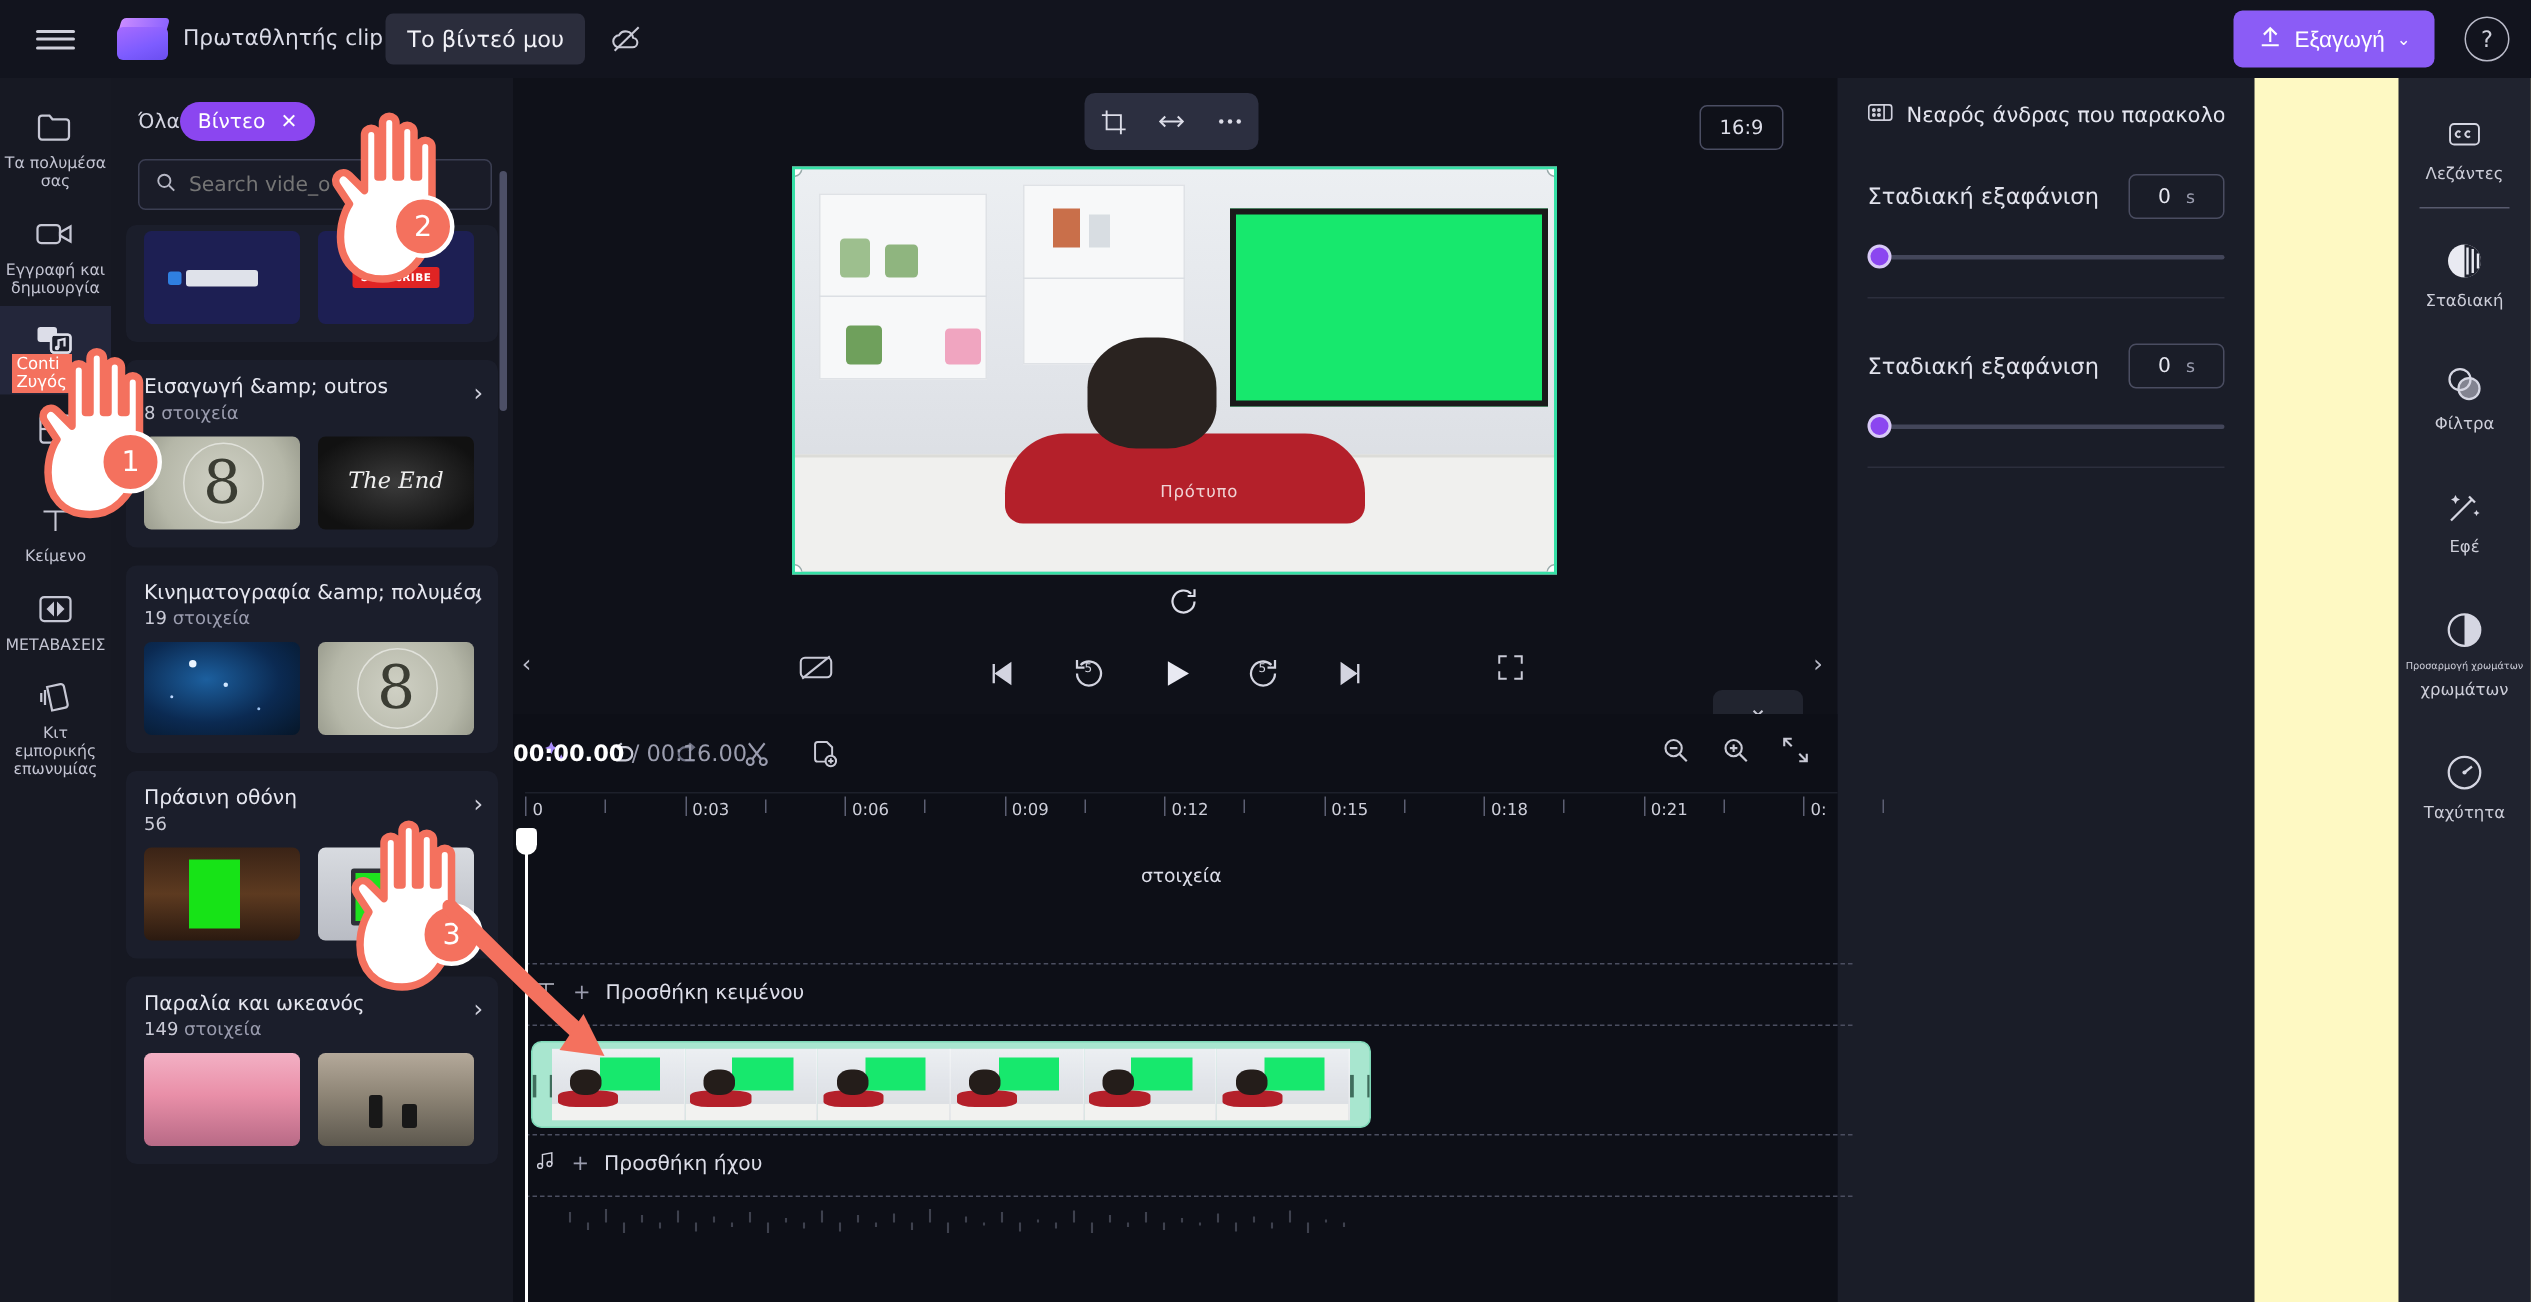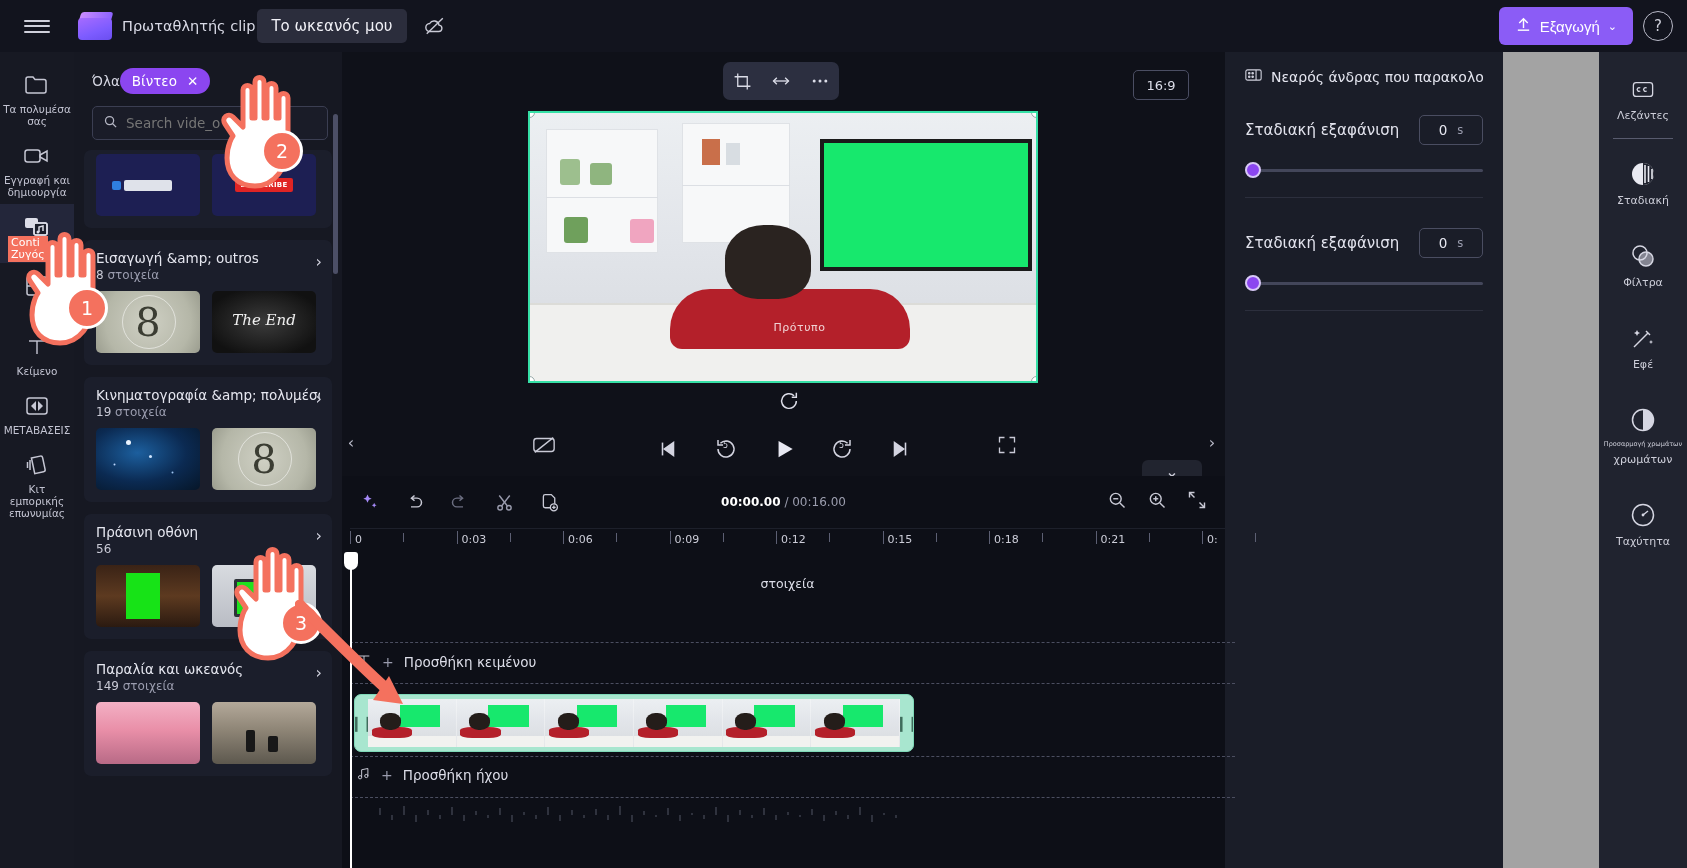--- a/index.html
+++ b/index.html
@@ -23,21 +23,21 @@
   #logo .lb { position:absolute; left:0; top:6px; width:34px; height:22px; border-radius:4px;
     background: linear-gradient(160deg,#a66bff 0%, #7d5cff 60%, #6a4ef0 100%); }
   #logo .lt { position:absolute; left:2px; top:0px; width:32px; height:10px; border-radius:3px;
     background: linear-gradient(90deg,#c98bff,#8c63ff); transform: skewX(-16deg); }
   #brandname { font-size: 14.5px; color:#d9dae6; margin-left: 10px; white-space:nowrap; }
   #projecttab {
     margin-left: 2px; height: 34px; padding: 0 14px; display:flex; align-items:center;
     background:#2b2d3c; border-radius:5px; font-size:15px; color:#f1f1f7; cursor:pointer;
   }
   #cloudoff { width: 44px; height:52px; display:flex; align-items:center; justify-content:center; margin-left:6px; cursor:pointer;}
-  #topright { margin-left:auto; display:flex; align-items:center; gap:10px; padding-right:14px;}
+  #topright { margin-left:auto; display:flex; align-items:center; gap:20px; padding-right:14px;}
   #exportbtn {
     display:flex; align-items:center; gap:8px; height:38px; padding:0 16px;
     background:#8b5cf6; border-radius:6px; color:#fff; font-size:15px; cursor:pointer; border:none;
   }
   #helpbtn { width:30px; height:30px; border:1.6px solid #b9bac8; border-radius:50%;
     display:flex; align-items:center; justify-content:center; font-size:15px; color:#cfd0db; cursor:pointer; }
 
   
   #rail {
     position:absolute; left:0; top:52px; width:74px; height:816px;
@@ -135,34 +135,34 @@
   .prop-num { width:64px; height:30px; border:1px solid #4a4d61; border-radius:5px; display:flex;
     align-items:center; justify-content:center; gap:10px; font-size:13.5px; color:#e7e8f1; }
   .prop-num .unit { color:#9a9cae; font-size:11.5px; }
   .slider { margin-top:16px; height:18px; position:relative; }
   .slider .track { position:absolute; left:0; right:0; top:8px; height:3px; background:#43465a; border-radius:2px; }
   .slider .knob { position:absolute; left:0; top:1px; width:16px; height:16px; border-radius:50%;
     background:#8b46f0; border:2px solid #d8c9f7; cursor:pointer; }
   .prop-divider { margin-top:18px; height:1px; background:#2c2f3d; }
 
   
-  #tools { position:absolute; left:1503px; top:52px; width:184px; height:816px; background:#a3a3a3; }
+  #tools { position:absolute; left:1503px; top:52px; width:184px; height:816px; background:#fef9c3; }
   #tools-inner { position:absolute; right:0; top:0; width:88px; height:816px; background:#20232f; }
   .tool { padding:16px 2px 12px; display:flex; flex-direction:column; align-items:center; cursor:pointer; }
   .tool-ico { height:30px; display:flex; align-items:center; justify-content:center; color:#d5d6e2; }
   .tool-lbl { font-size:11px; color:#cdced9; text-align:center; margin-top:5px; max-width:84px; line-height:13px;}
   .tool-lbl.tiny { font-size:6.5px; line-height:8px; }
   #tool-sep { margin:4px 14px 0; height:1px; background:#585b6e; }
 
   
   #timeline { position:absolute; left:342px; top:476px; width:883px; height:392px; background:#0d0f17; }
   #tl-toolbar { height:52px; display:flex; align-items:center; padding:0 18px; position:relative; }
   #tl-left { display:flex; align-items:center; gap:24px; color:#c9cad6; }
   #tl-left .ti { cursor:pointer; display:flex; align-items:center; }
-  #tl-time { position:absolute; left:0; right:0; text-align:center; font-size:12px; pointer-events:none; }
+  #tl-time { position:absolute; left:0; right:0; text-align:left; font-size:15px; pointer-events:none; }
   #tl-time b { color:#fff; font-weight:bold; }
   #tl-time span { color:#9b9dae; }
   #tl-right { margin-left:auto; display:flex; align-items:center; gap:20px; color:#c9cad6; }
   #tl-right .ti { cursor:pointer; }
   #ruler { position:relative; height:26px; border-top:1px solid #1d202b; margin-left:8px; }
   .tick { position:absolute; top:4px; width:1px; height:9px; background:#5c5f73; }
   .tick.major { height:13px; top:2px; }
   .tick-lbl { position:absolute; top:4px; font-size:11px; color:#cdced9; white-space:nowrap; }
   #tracks { position:relative; margin-left:8px; height:300px; }
   #elements-label { position:absolute; left:0; right:0; top:22px; text-align:center; font-size:12.5px; color:#dcdde8; }
@@ -203,21 +203,21 @@
           <span class="bar"></span>
           <span class="bar"></span>
           <span class="bar"></span>
         </div>
     </div>
     <div id="logo">
       <div class="lt"></div>
         <div class="lb"></div>
     </div>
     <div id="brandname">Πρωταθλητής clip</div>
-    <div id="projecttab">Το ωκεανός μου</div>
+    <div id="projecttab">Το βίντεό μου</div>
     <div id="cloudoff">
       <svg width="22" height="22" viewBox="0 0 24 24" fill="none" stroke="#c9cad6" stroke-width="1.5">
         <path d="M6.5 18h9.5a3.5 3.5 0 0 0 .4-6.98A5.5 5.5 0 0 0 6.2 9.3 3.6 3.6 0 0 0 6.5 18z"></path>
         <line x1="3" y1="20.5" x2="20.5" y2="3.5"></line>
       </svg>
     </div>
     <div id="topright">
       <button id="exportbtn">
         <span>
           <svg width="17" height="17" viewBox="0 0 24 24" fill="none" stroke="#fff" stroke-width="2">

